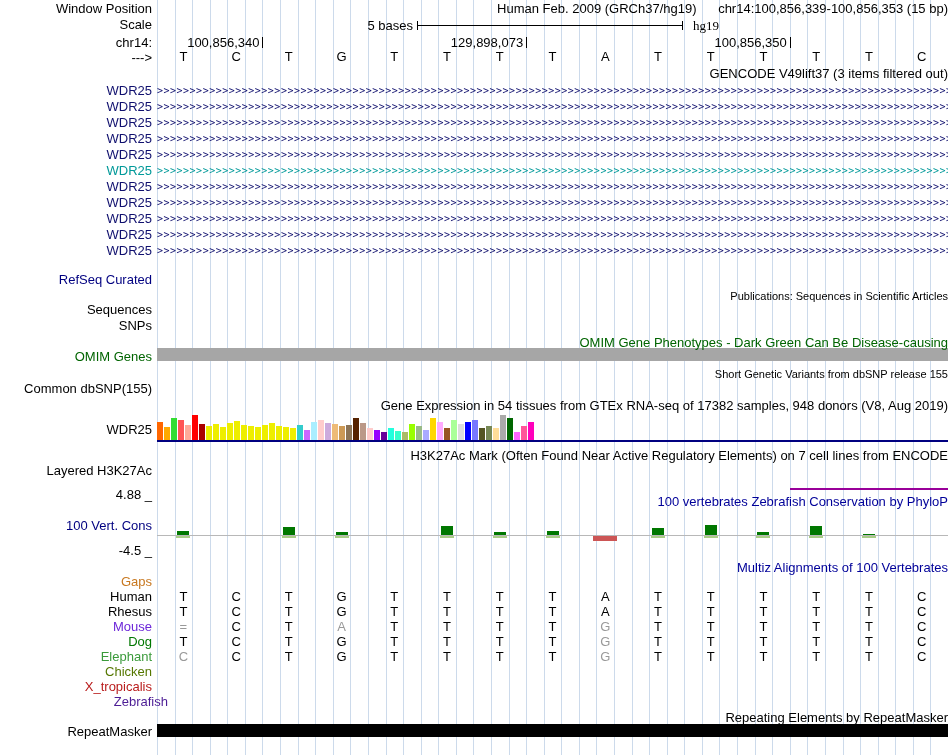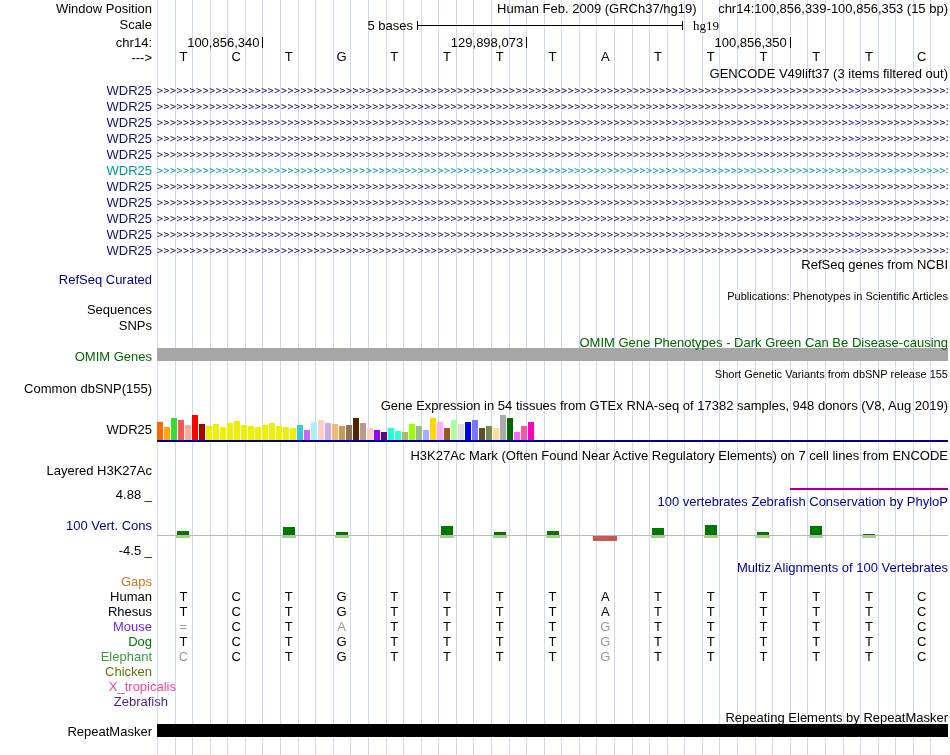--- a/index.html
+++ b/index.html
@@ -71,24 +71,23 @@
       <div class="col-cell" style="left: 474.6px; width: 52.7333px;">T</div>
       <div class="col-cell" style="left: 527.333px; width: 52.7333px;">T</div>
       <div class="col-cell" style="left: 580.067px; width: 52.7333px;">T</div>
       <div class="col-cell" style="left: 632.8px; width: 52.7333px;">T</div>
       <div class="col-cell" style="left: 685.533px; width: 52.7333px;">T</div>
       <div class="col-cell" style="left: 738.267px; width: 52.7333px;">C</div>
     </div>
 
   <div class="center-title" style="top:67px">GENCODE V49lift37 (3 items filtered out)</div>
 
-  <div class="center-title" style="top:258px">RefSeq genes from NCBI</div>
   <div class="left-label navy" style="top:273px">RefSeq Curated</div>
 
-  <div class="center-title small" style="top:290px">Publications: Phenotypes in Scientific Articles</div>
+  <div class="center-title small" style="top:290px">Publications: Sequences in Scientific Articles</div>
   <div class="left-label" style="top:303px">Sequences</div>
   <div class="left-label" style="top:319px">SNPs</div>
 
   <div class="center-title green" style="top:336px">OMIM Gene Phenotypes - Dark Green Can Be Disease-causing</div>
   <div id="omim-bar" style="background: rgb(166, 166, 166);"></div>
   <div class="left-label green" style="top:350px">OMIM Genes</div>
 
   <div class="center-title small" style="top:368px">Short Genetic Variants from dbSNP release 155</div>
   <div class="left-label" style="top:382px">Common dbSNP(155)</div>
 
@@ -305,15 +304,15 @@
       <div class="col-cell" style="left: 369.133px; width: 52.7333px;">T</div>
       <div class="col-cell gray-base" style="left: 421.867px; width: 52.7333px;">G</div>
       <div class="col-cell" style="left: 474.6px; width: 52.7333px;">T</div>
       <div class="col-cell" style="left: 527.333px; width: 52.7333px;">T</div>
       <div class="col-cell" style="left: 580.067px; width: 52.7333px;">T</div>
       <div class="col-cell" style="left: 632.8px; width: 52.7333px;">T</div>
       <div class="col-cell" style="left: 685.533px; width: 52.7333px;">T</div>
       <div class="col-cell" style="left: 738.267px; width: 52.7333px;">C</div>
     </div>
     <div class="left-label" style="top: 665px; color: rgb(85, 119, 0);">Chicken</div>
-    <div class="left-label" style="top: 680px; color: #ec4899; margin-left: 24px;">X_tropicalis</div>
+    <div class="left-label" style="top: 680px; color: #b91c1c;">X_tropicalis</div>
     <div class="left-label" style="top: 695px; color: #4c1d95; margin-left: 16px;">Zebrafish</div>
   </div>
 
 </body></html>

